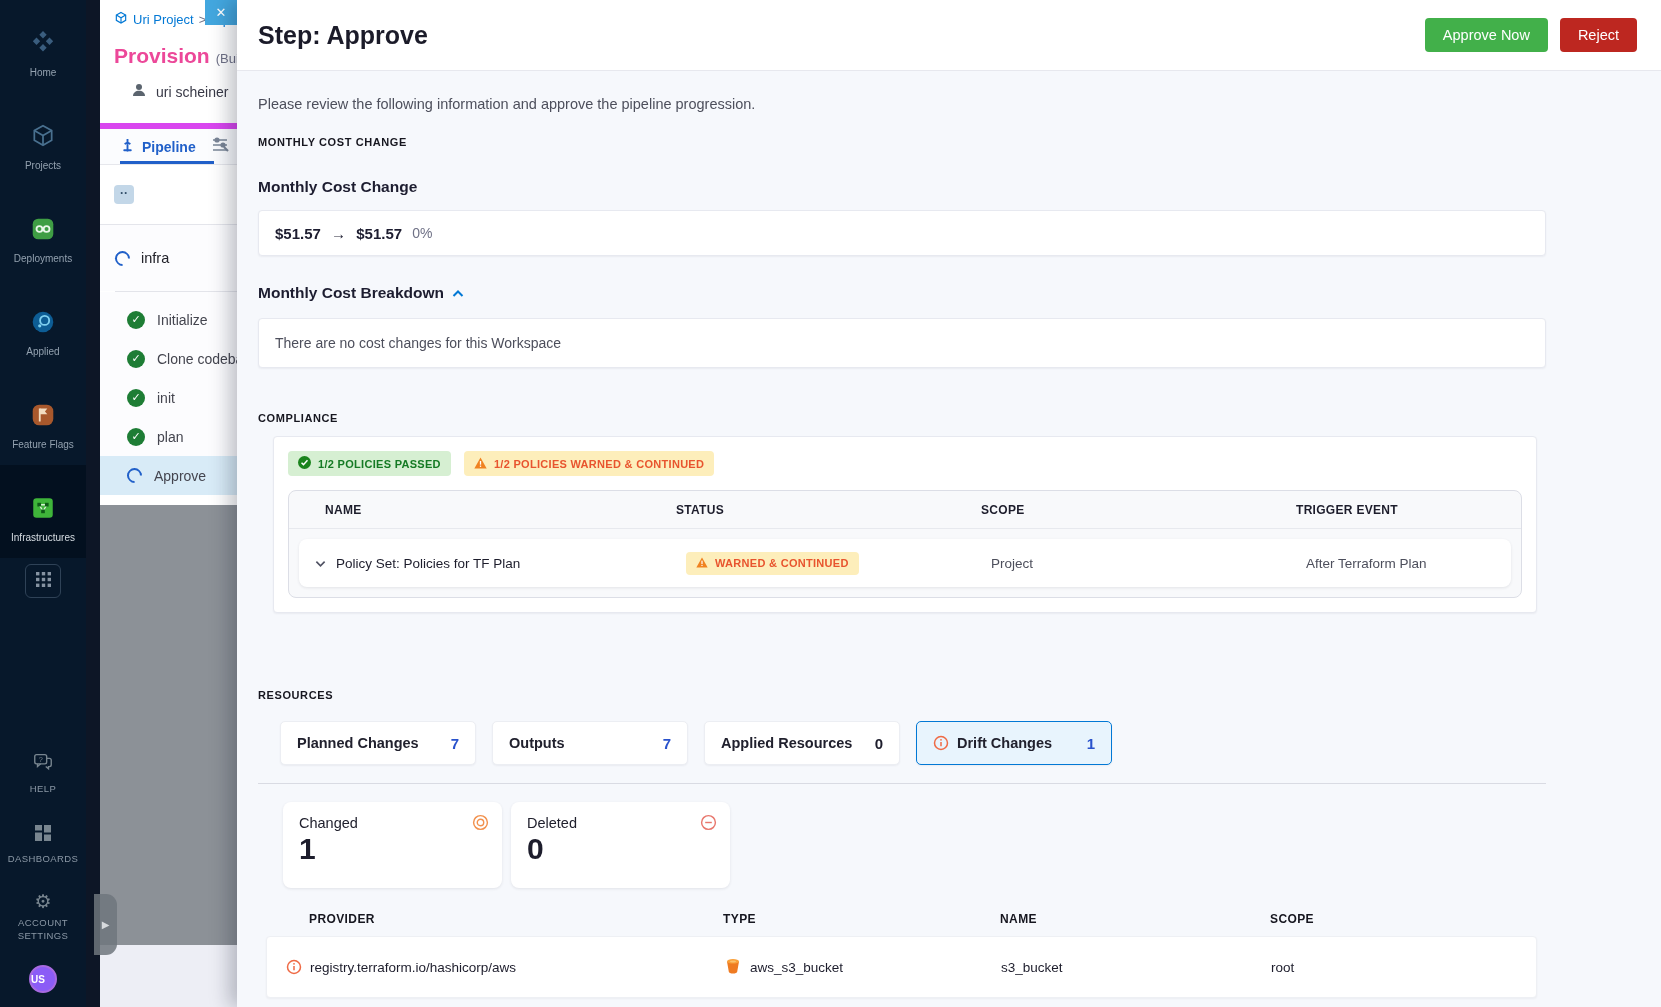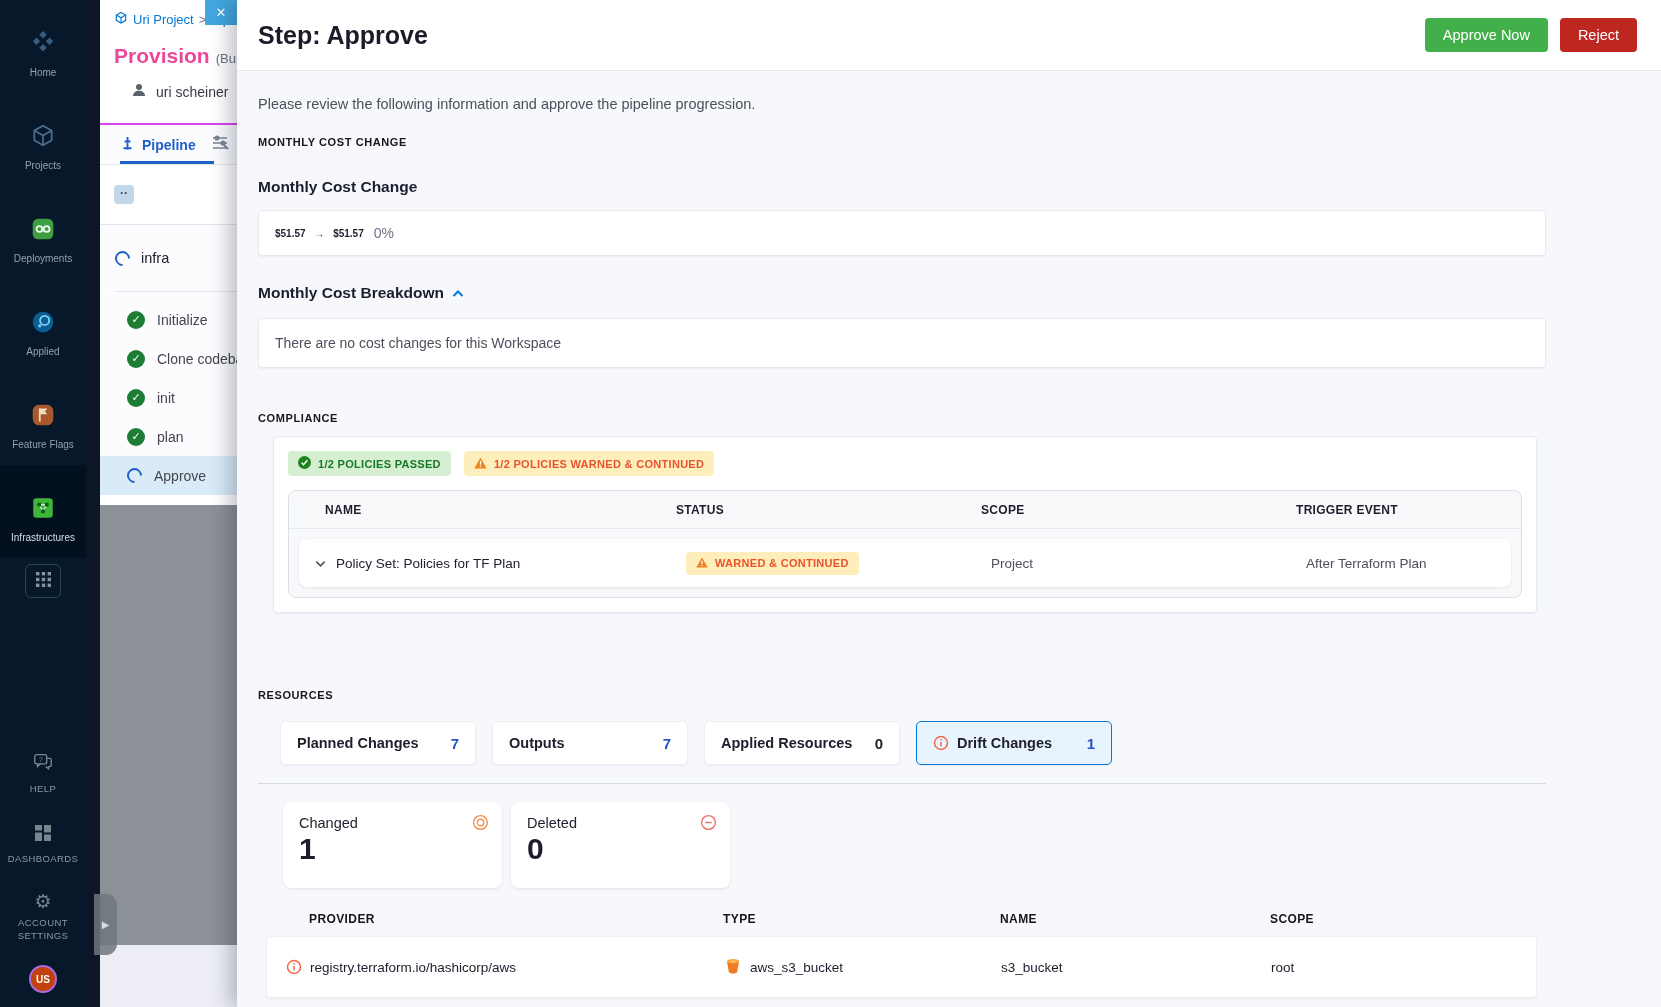--- a/index.html
+++ b/index.html
@@ -14,40 +14,40 @@
   .nav-item .lbl { font-size:10px; color:#93a1af; text-align:center; line-height:1.2; }
   .nav-item.active { background:#03101f; }
   .nav-item.active .lbl { color:#d7dde3; }
   .grid-btn { width:36px; height:34px; margin:6px auto 0; border:1px solid #2f4257;
     border-radius:6px; display:flex; align-items:center; justify-content:center; }
   #sidebar-bottom { margin-top:auto; display:flex; flex-direction:column; align-items:center;
     padding-bottom:14px; }
   .bottom-item { display:flex; flex-direction:column; align-items:center; gap:6px;
     margin-top:27px; width:80px; }
   .bottom-item .lbl { font-size:9.5px; color:#8b98a6; letter-spacing:.4px; text-align:center; line-height:1.35;}
-  .avatar { width:28px; height:28px; border-radius:50%; background:#c2410c;
+  .avatar { width:28px; height:28px; border-radius:50%; background:#8b5cf6;
     border:2px solid #a76ae0; color:#fff; font-size:10px; font-weight:bold;
-    display:flex; align-items:center; justify-content:center; margin-top:22px; }
+    display:flex; align-items:center; margin-top:22px; }
 
   
   #rail { position:absolute; left:86px; top:0; width:14px; height:100%; background:#0d1626; z-index:2; }
   #panel { position:absolute; left:100px; top:0; width:137px; height:100%; background:#fff; z-index:1; }
   .p-header { height:123px; background:#fff; padding:11px 0 0 14px; }
   .crumbs { display:flex; align-items:center; gap:5px; white-space:nowrap; overflow:hidden;
     font-size:13px; color:#0278d5; }
   .crumb-sep { color:#6f7186; }
   .p-title-row { margin-top:16px; white-space:nowrap; overflow:hidden; }
   .p-title { font-size:21px; font-weight:bold; color:#ec4899; }
   .p-title-suffix { font-size:13px; color:#6f7186; margin-left:6px; }
   .p-user { margin-top:13px; display:flex; align-items:center; gap:8px; padding-left:16px;
     font-size:14px; color:#383946; white-space:nowrap; overflow:hidden; }
   .close-x { position:absolute; top:0; right:0; width:32px; height:25px; background:#43a7df;
     color:#fff; font-size:13px; font-weight:bold; display:flex; align-items:center;
     justify-content:center; cursor:pointer; }
-  .p-tabs { height:42px; border-top:2px solid #d946ef; border-bottom:1px solid #e6e7ec;
+  .p-tabs { height:42px; border-top:6px solid #d946ef; border-bottom:1px solid #e6e7ec;
     background:#fbfcfe; display:flex; align-items:center; padding-left:20px; gap:16px;
     position:relative; white-space:nowrap; overflow:hidden; }
   .tab-pipeline { display:flex; align-items:center; gap:7px; color:#2160c9; font-size:14px;
     font-weight:bold; cursor:pointer; }
   .tab-underline { position:absolute; left:20px; bottom:0; width:94px; height:3px; background:#2160c9; }
   .p-toolbar { height:60px; background:#fff; border-bottom:1px solid #e4e5eb; padding:18px 0 0 14px; }
   .collapse-badge { display:inline-block; min-width:20px; height:19px; background:#c3d7e8;
     border-radius:4px; color:#33506b; font-weight:bold; font-size:12px; text-align:center;
     line-height:16px; cursor:pointer; }
   .stage-row { height:66px; display:flex; align-items:center; gap:11px; padding-left:15px;
@@ -81,21 +81,21 @@
 
   .intro { font-size:14.5px; color:#4d4f5c; }
   .section-label { font-size:11px; font-weight:bold; letter-spacing:.6px; color:#16161f; }
   .sub-heading { font-size:15.5px; font-weight:bold; color:#1d1d30; }
   .card { background:#fff; border:1px solid #e7e9f0; border-radius:4px;
     box-shadow:0 1px 2px rgba(40,41,61,.06); }
 
   .cost-label { margin-top:24px; }
   .cost-heading { margin-top:30px; }
   .cost-card { margin-top:14px; height:46px; display:flex; align-items:center; padding:0 16px; }
-  .cost-values { font-size:10px; font-weight:bold; color:#1d1d30; }
+  .cost-values { font-size:15px; font-weight:bold; color:#1d1d30; }
   .cost-arrow { margin:0 6px; }
   .cost-percent { font-size:14px; color:#6f7186; margin-left:10px; }
   .breakdown-heading { margin-top:28px; display:flex; align-items:center; gap:8px; cursor:pointer; }
   .breakdown-card { margin-top:16px; height:50px; display:flex; align-items:center;
     padding:4px 16px; font-size:14px; color:#4d4f5c; }
 
   .compliance-label { margin-top:44px; }
   .compliance-card { margin-top:12px; margin-left:15px; width:1264px; padding:14px; }
   .badge-row { display:flex; gap:13px; }
   .pill { display:inline-flex; align-items:center; gap:7px; padding:5px 10px; border-radius:4px;

